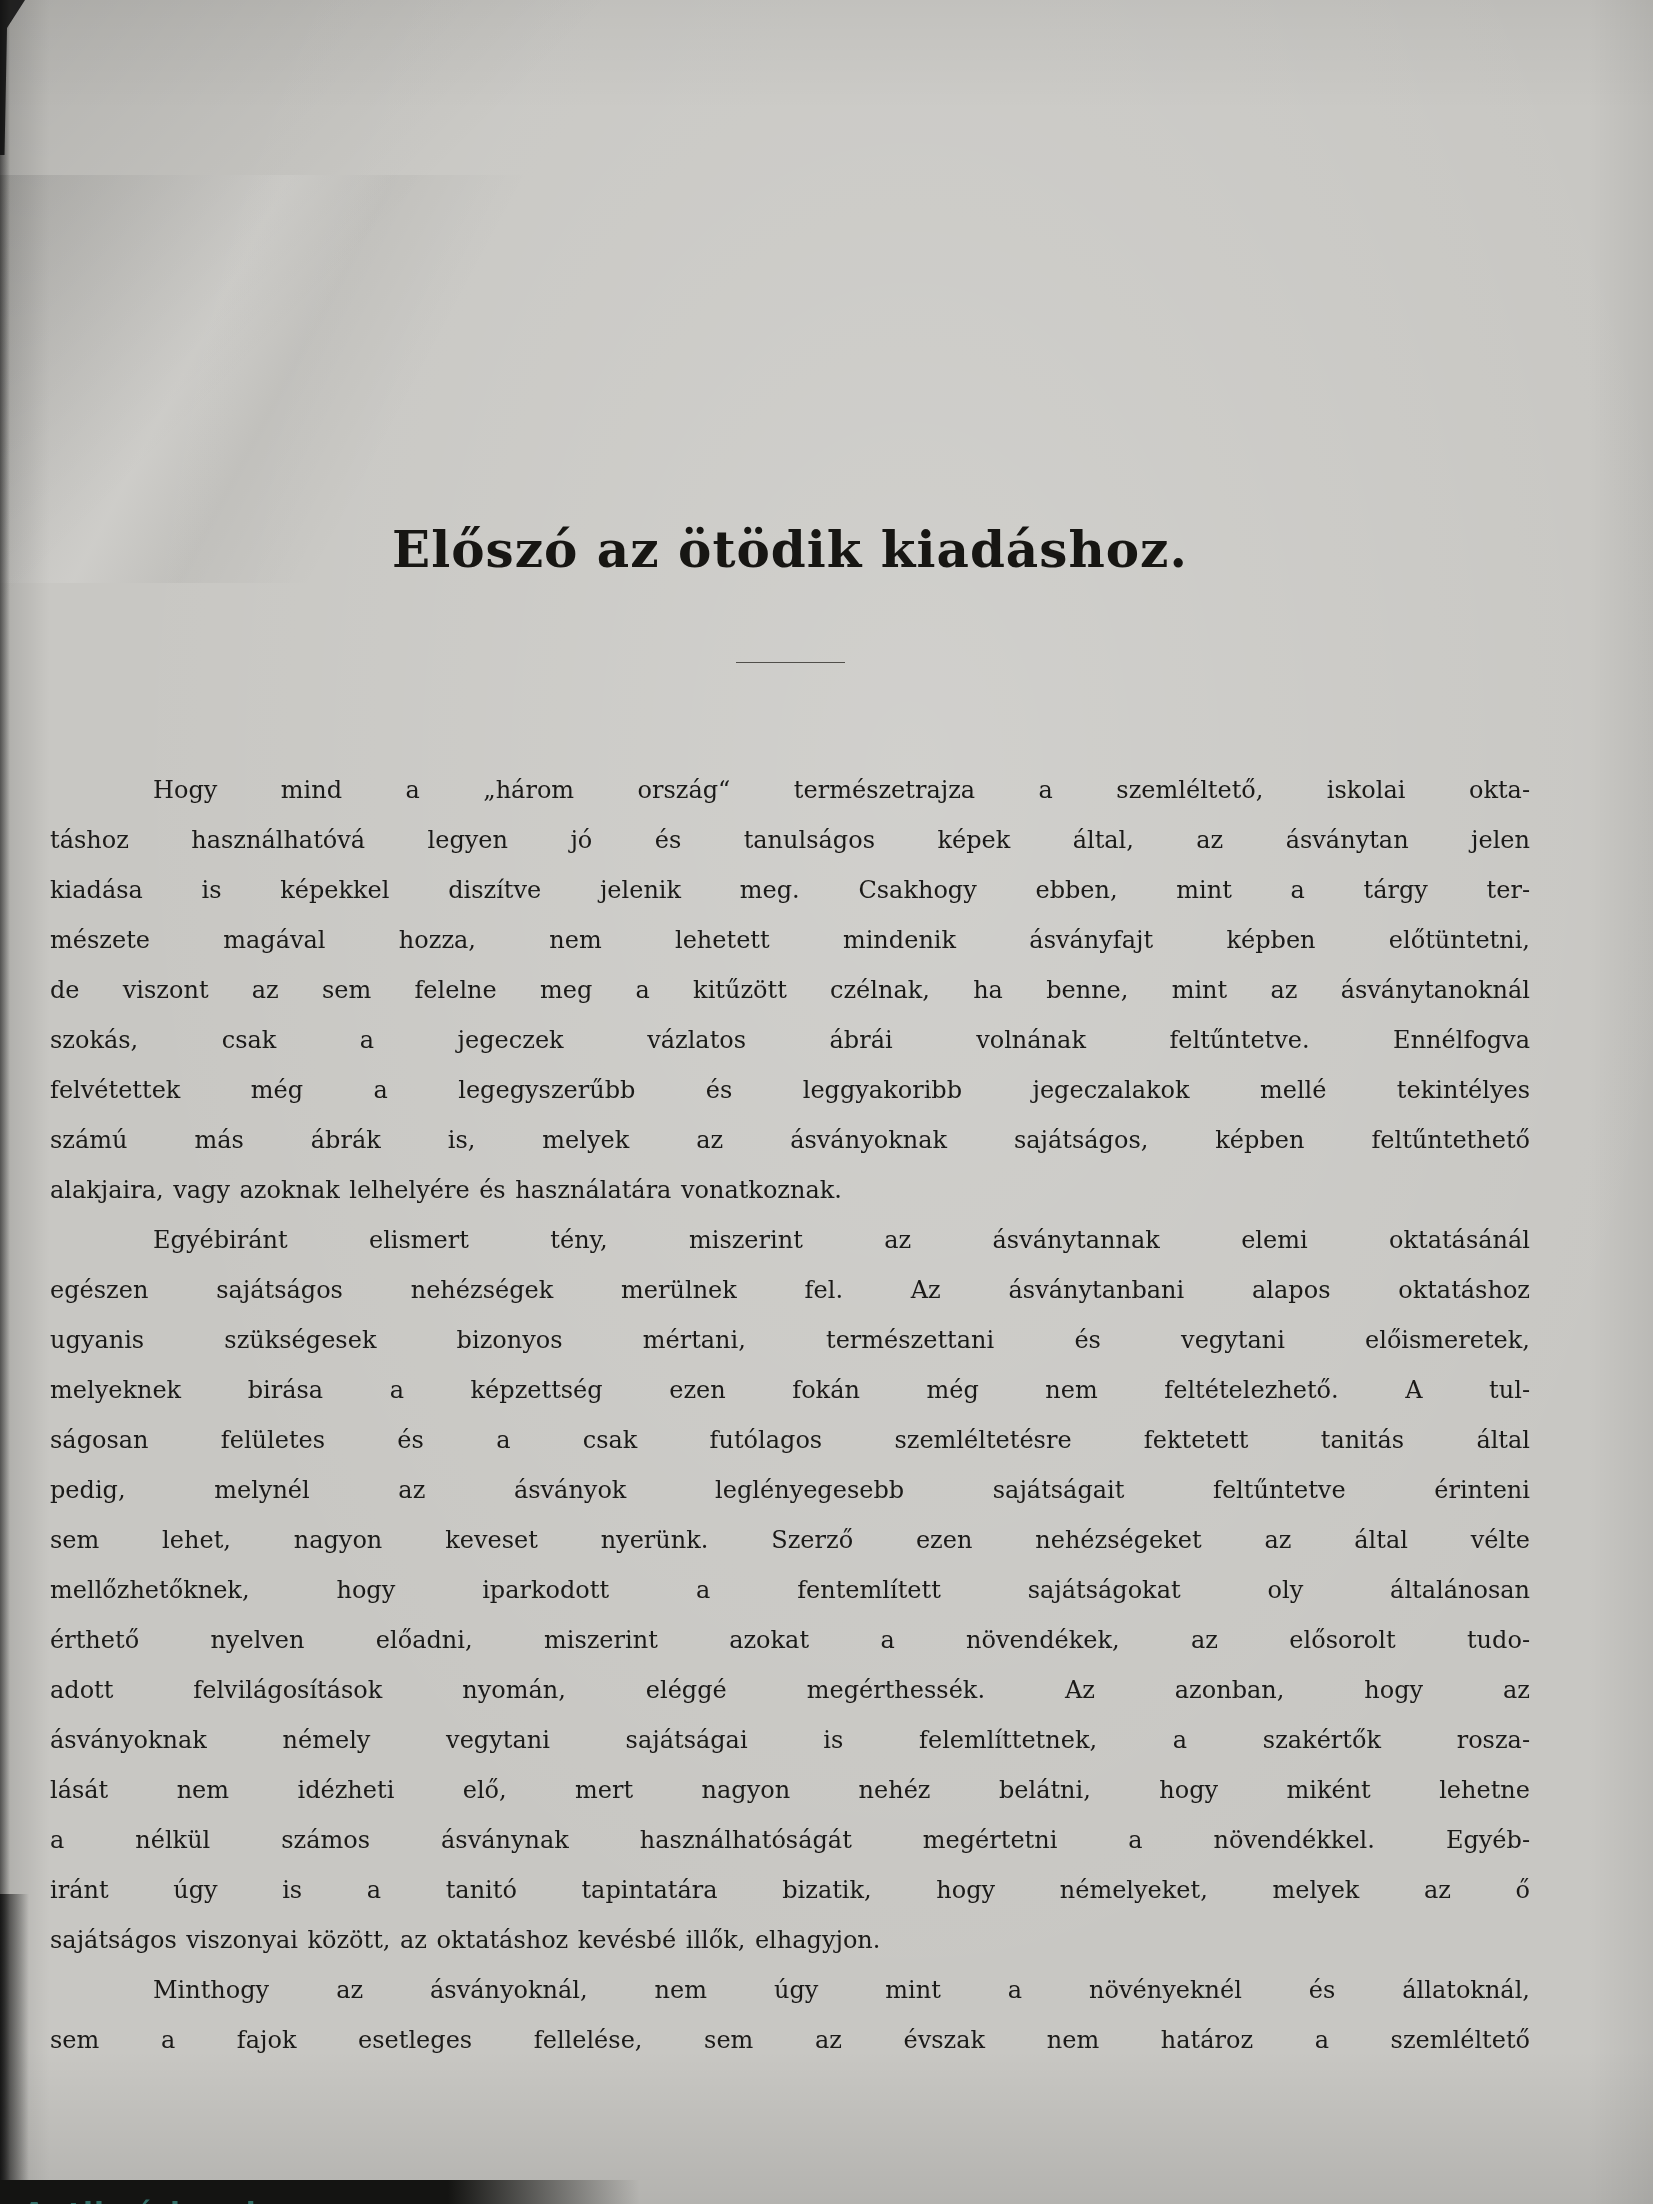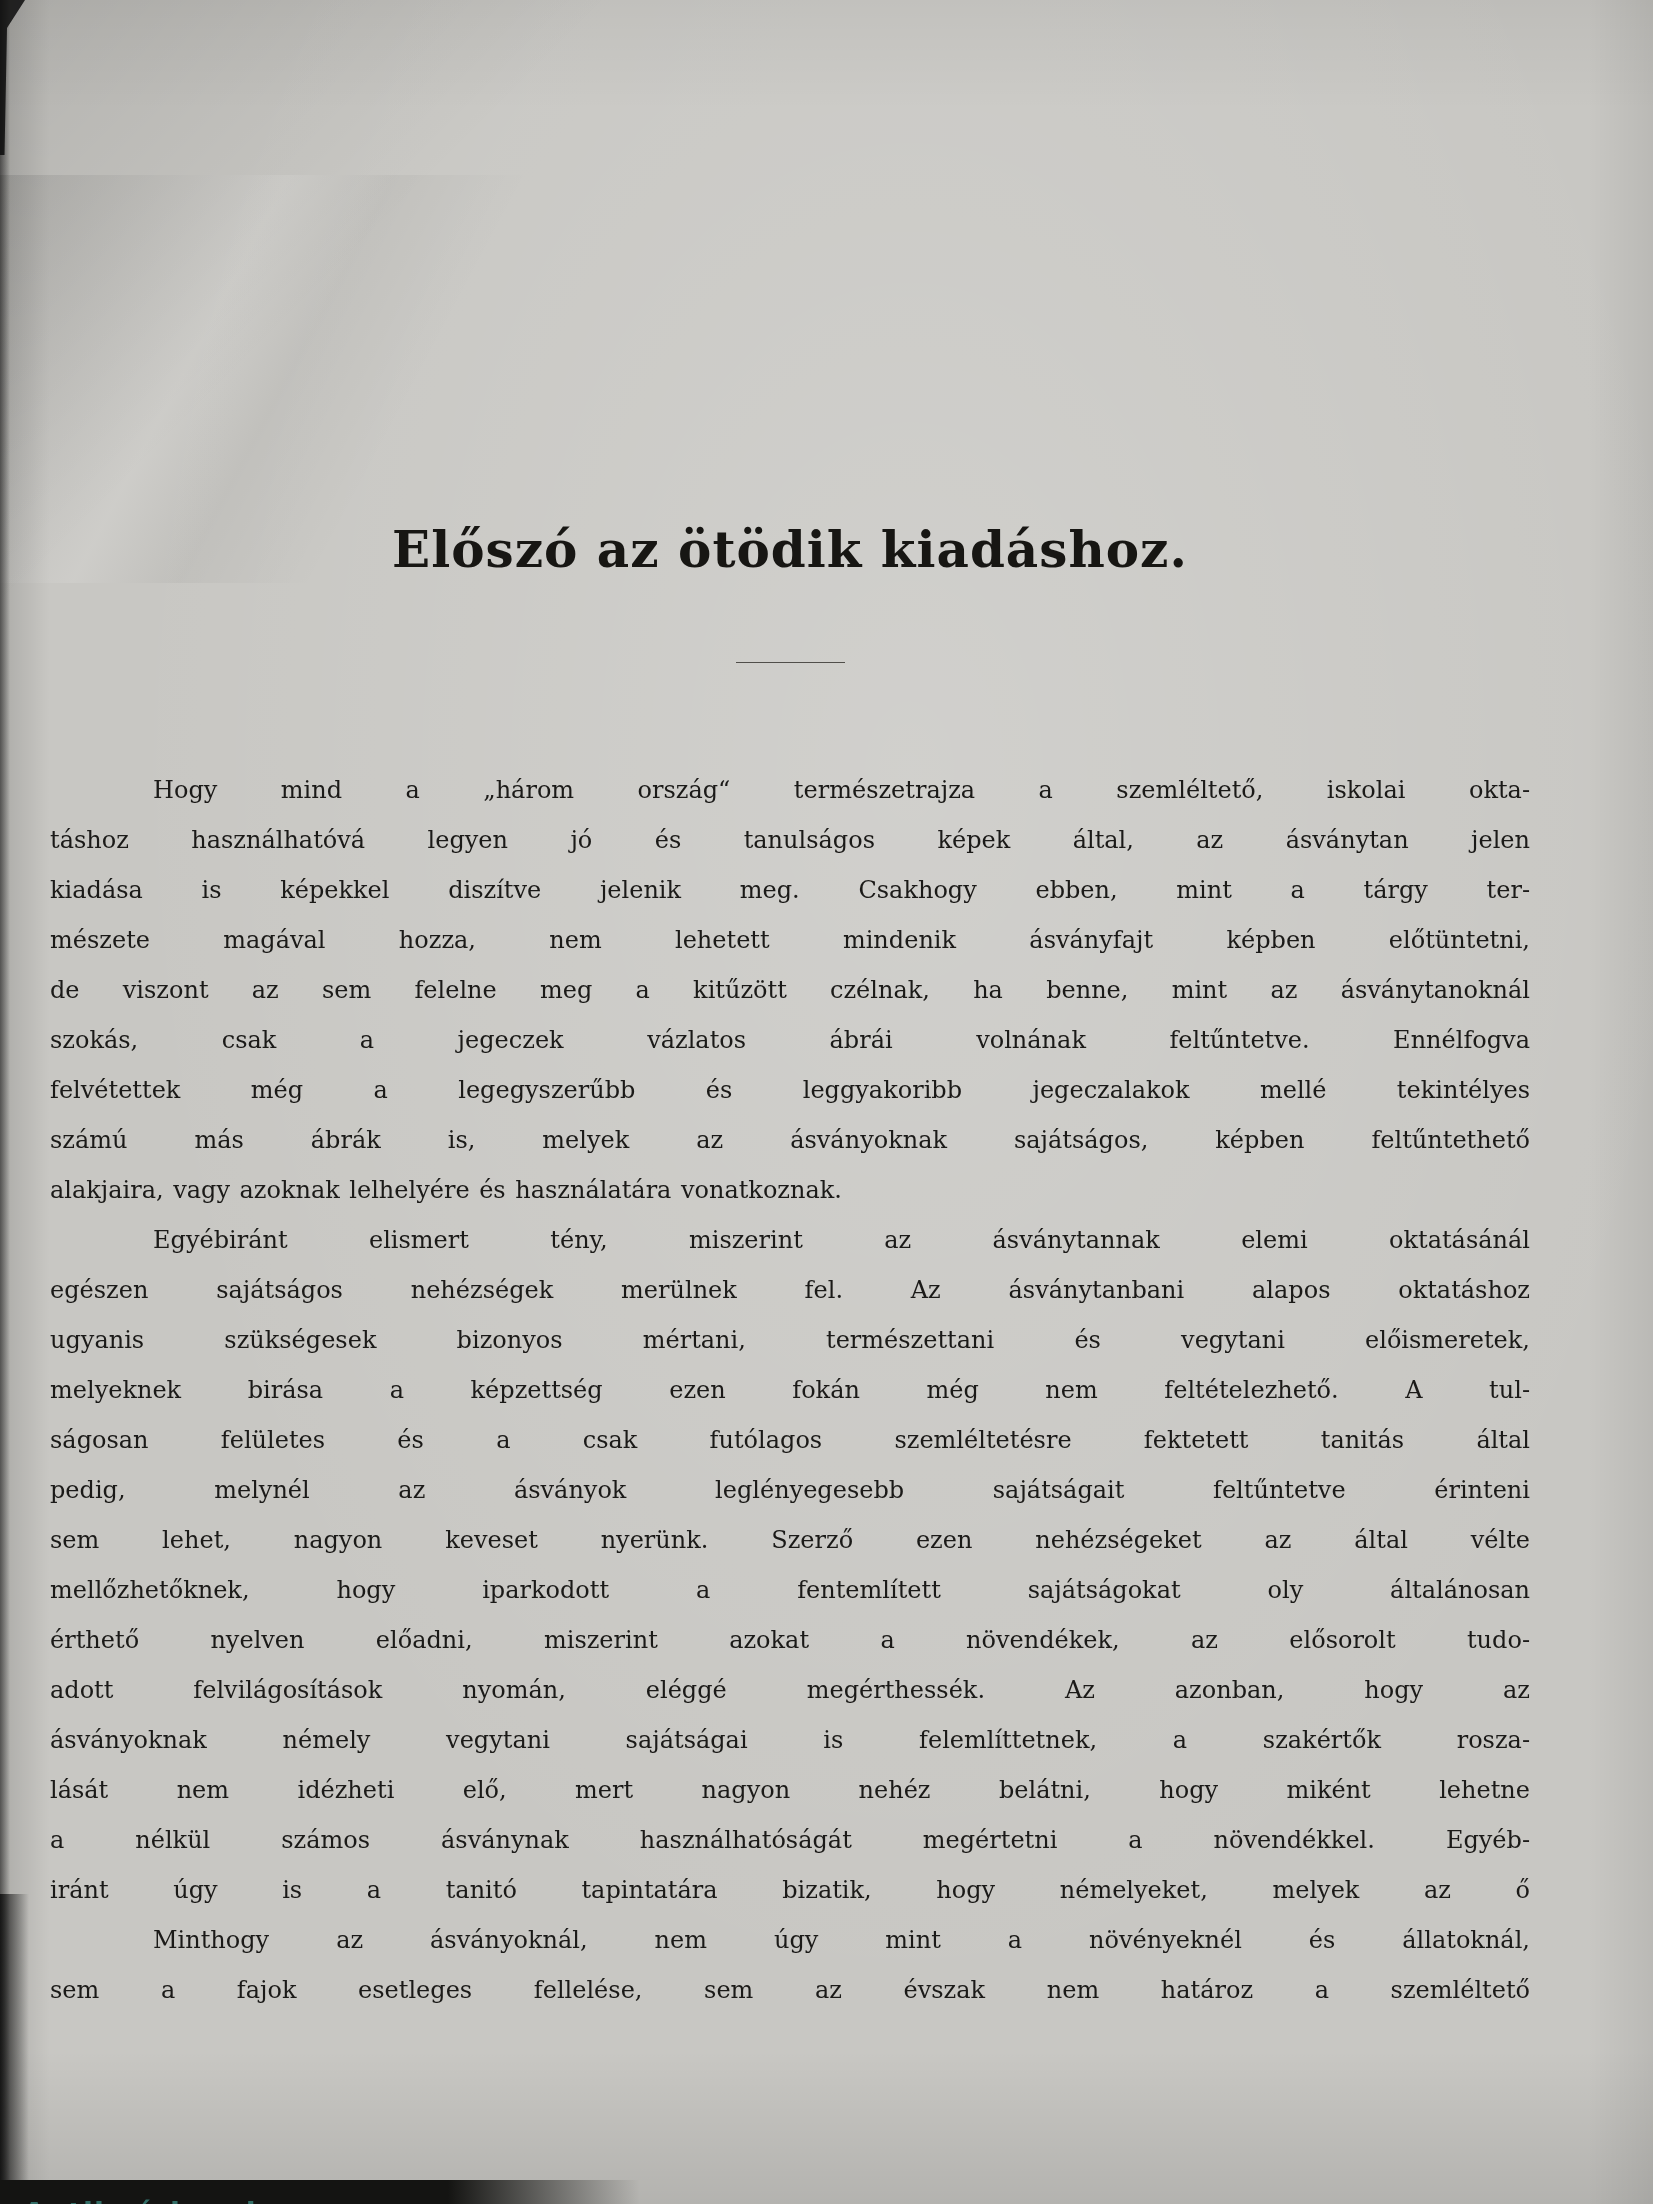--- a/index.html
+++ b/index.html
@@ -139,20 +139,21 @@
       <div class="line">ságosan felületes és a csak futólagos szemléltetésre fektetett tanitás által</div>
       <div class="line">pedig, melynél az ásványok leglényegesebb sajátságait feltűntetve érinteni</div>
       <div class="line">sem lehet, nagyon keveset nyerünk.  Szerző ezen nehézségeket az által vélte</div>
       <div class="line">mellőzhetőknek, hogy iparkodott a fentemlített sajátságokat oly általánosan</div>
       <div class="line">érthető nyelven előadni, miszerint azokat a növendékek, az elősorolt tudo-</div>
       <div class="line">adott felvilágosítások nyomán, eléggé megérthessék.  Az azonban, hogy az</div>
       <div class="line">ásványoknak némely vegytani sajátságai is felemlíttetnek, a szakértők rosza-</div>
       <div class="line">lását nem idézheti elő, mert nagyon nehéz belátni, hogy miként lehetne</div>
       <div class="line">a nélkül számos ásványnak használhatóságát megértetni a növendékkel.  Egyéb-</div>
       <div class="line">iránt úgy is a tanitó tapintatára bizatik, hogy némelyeket, melyek az ő</div>
+      <div class="line last">sajátságos viszonyai között, az oktatáshoz kevésbé illők, elhagyjon.</div>
       <div class="line indent">Minthogy az ásványoknál, nem úgy mint a növényeknél és állatoknál,</div>
       <div class="line">sem a fajok esetleges fellelése, sem az évszak nem határoz a szemléltető</div>
     </div>
 
   <div class="watermark-band">
     <span>Antikvárium.hu</span>
   </div>
 
 </div>
 

